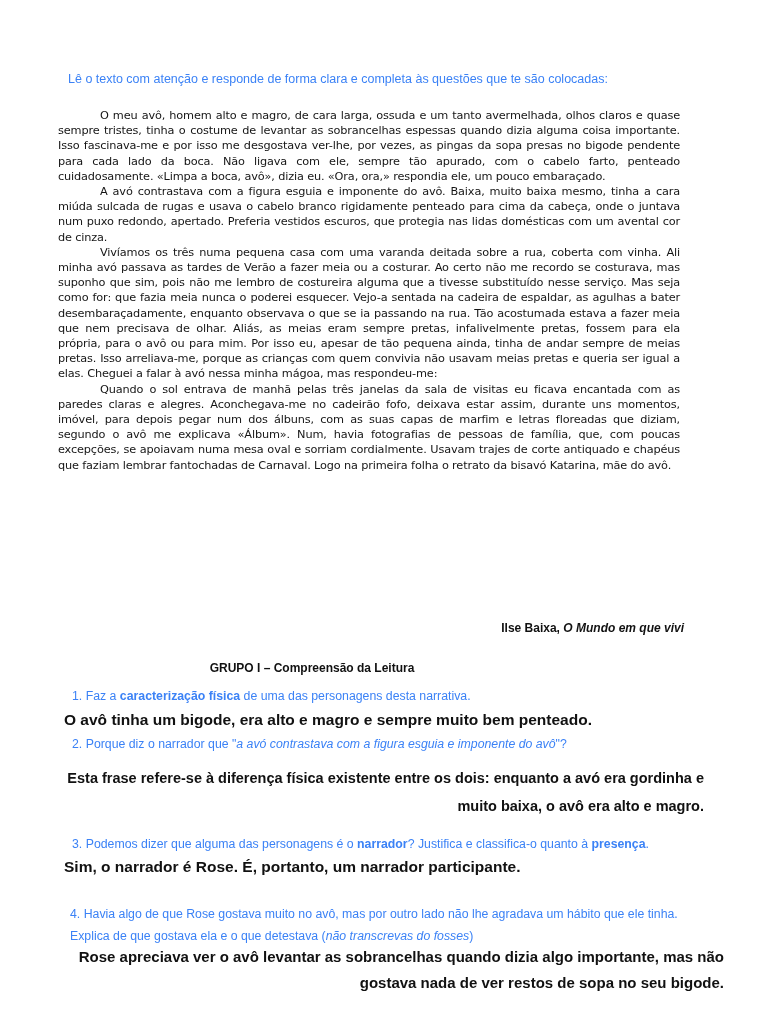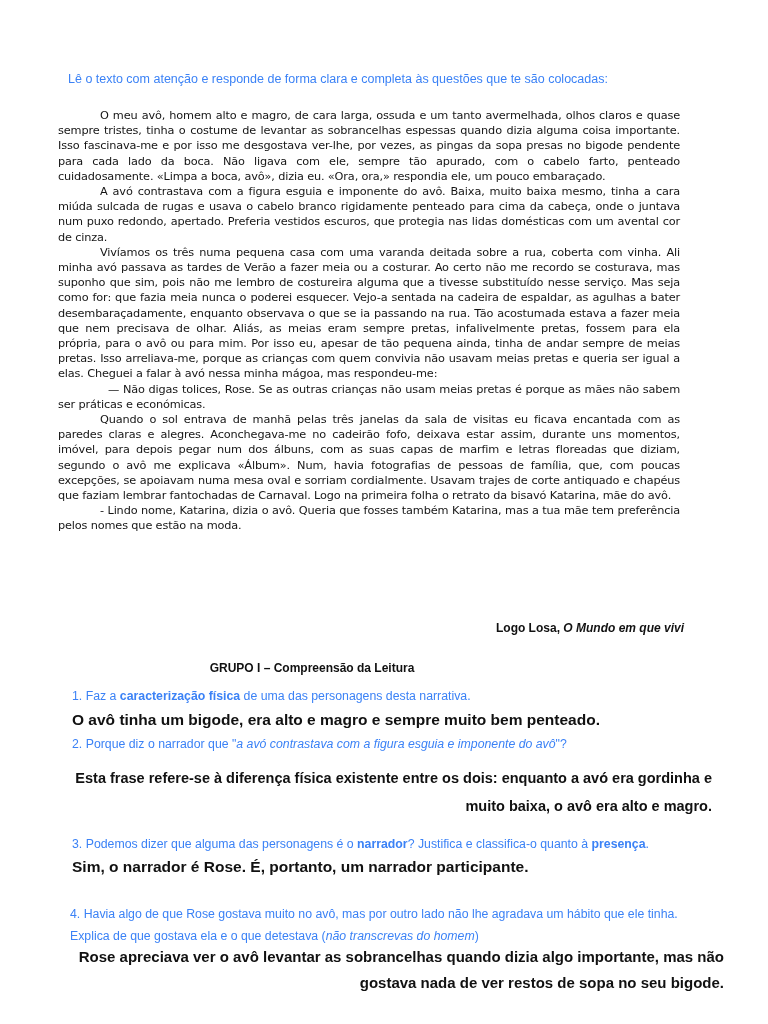--- a/index.html
+++ b/index.html
@@ -7,46 +7,44 @@
   .sans { font-family: "Liberation Sans", sans-serif; }
   .story { font-family: "DejaVu Sans", sans-serif; }
   .instr { position: absolute; left: 68px; top: 72px; font-size: 12.5px; color: #3b82f6; }
   .passage { position: absolute; left: 58px; top: 108px; width: 622px; font-size: 11.3px; line-height: 15.2px; text-align: justify; color: #151515; letter-spacing: -0.15px; }
   .passage p { margin: 0; text-indent: 42px; }
   .passage p.dialog { text-indent: 50px; }
   .source { position: absolute; right: 84px; top: 621px; font-size: 12px; font-weight: bold; }
   .source i { font-style: italic; }
   .group-title { position: absolute; left: 0; width: 624px; top: 661px; text-align: center; font-size: 12px; font-weight: bold; }
   .q { position: absolute; left: 72px; font-size: 12.3px; color: #3b82f6; }
-  .a { position: absolute; left: 72px; font-weight: bold; color: #111; }
+  .a { position: absolute; left: 64px; font-weight: bold; color: #111; }
   .q1 { top: 689px; }
   .a1 { top: 711px; font-size: 15.5px; }
   .q2 { top: 737px; }
   .a2 { top: 764px; font-size: 14.5px; line-height: 28px; width: 640px; text-align: right; }
   .q3 { top: 837px; text-align: right; }
   .a3 { top: 858px; font-size: 15.5px; }
   .q4 { top: 903px; left: 70px; line-height: 22px; width: 650px; }
   .a4 { top: 944px; left: 74px; font-size: 15px; line-height: 26px; width: 650px; text-align: right; }
 </style>
 </head>
 <body>
 
 <div class="instr sans">Lê o texto com atenção e responde de forma clara e completa às questões que te são colocadas:</div>
 
 <div class="passage story">
   <p>O meu avô, homem alto e magro, de cara larga, ossuda e um tanto avermelhada, olhos claros e quase sempre tristes, tinha o costume de levantar as sobrancelhas espessas quando dizia alguma coisa importante. Isso fascinava-me e por isso me desgostava ver-lhe, por vezes, as pingas da sopa presas no bigode pendente para cada lado da boca. Não ligava com ele, sempre tão apurado, com o cabelo farto, penteado cuidadosamente. «Limpa a boca, avô», dizia eu. «Ora, ora,» respondia ele, um pouco embaraçado.</p>
   <p>A avó contrastava com a figura esguia e imponente do avô. Baixa, muito baixa mesmo, tinha a cara miúda sulcada de rugas e usava o cabelo branco rigidamente penteado para cima da cabeça, onde o juntava num puxo redondo, apertado. Preferia vestidos escuros, que protegia nas lidas domésticas com um avental cor de cinza.</p>
   <p>Vivíamos os três numa pequena casa com uma varanda deitada sobre a rua, coberta com vinha. Ali minha avó passava as tardes de Verão a fazer meia ou a costurar. Ao certo não me recordo se costurava, mas suponho que sim, pois não me lembro de costureira alguma que a tivesse substituído nesse serviço. Mas seja como for: que fazia meia nunca o poderei esquecer. Vejo-a sentada na cadeira de espaldar, as agulhas a bater desembaraçadamente, enquanto observava o que se ia passando na rua. Tão acostumada estava a fazer meia que nem precisava de olhar. Aliás, as meias eram sempre pretas, infalivelmente pretas, fossem para ela própria, para o avô ou para mim. Por isso eu, apesar de tão pequena ainda, tinha de andar sempre de meias pretas. Isso arreliava-me, porque as crianças com quem convivia não usavam meias pretas e queria ser igual a elas. Cheguei a falar à avó nessa minha mágoa, mas respondeu-me:</p>
-  <p class="dialog">— Não digas tolices, Rose. Se as outras crianças não usam meias pretas é porque as mães não sabem ser práticas e económicas.</p>
   <p>Quando o sol entrava de manhã pelas três janelas da sala de visitas eu ficava encantada com as paredes claras e alegres. Aconchegava-me no cadeirão fofo, deixava estar assim, durante uns momentos, imóvel, para depois pegar num dos álbuns, com as suas capas de marfim e letras floreadas que diziam, segundo o avô me explicava «Álbum». Num, havia fotografias de pessoas de família, que, com poucas excepções, se apoiavam numa mesa oval e sorriam cordialmente. Usavam trajes de corte antiquado e chapéus que faziam lembrar fantochadas de Carnaval. Logo na primeira folha o retrato da bisavó Katarina, mãe do avô.</p>
-  <p>- Lindo nome, Katarina, dizia o avô. Queria que fosses também Katarina, mas a tua mãe tem preferência pelos nomes que estão na moda.</p>
 </div>
 
 <div class="source sans">
-  <span>Logo Losa,</span>
+  <span>Ilse Baixa,</span>
   <i>O Mundo em que vivi</i>
 </div>
 
 <div class="group-title sans">GRUPO I – Compreensão da Leitura</div>
 
 <div class="q q1 sans">
   <span>1.</span><span> Faz a </span><b>caracterização física</b><span> de uma das personagens desta narrativa.</span>
 </div>
 <div class="a a1 sans">O avô tinha um bigode, era alto e magro e sempre muito bem penteado.</div>
 
@@ -54,15 +52,15 @@
   <span>2.</span><span> Porque diz o narrador que "</span><i>a avó contrastava com a figura esguia e imponente do avô</i><span>"?</span>
 </div>
 <div class="a a2 sans">Esta frase refere-se à diferença física existente entre os dois: enquanto a avó era gordinha e muito baixa, o avô era alto e magro.</div>
 
 <div class="q q3 sans">
   <span>3.</span><span> Podemos dizer que alguma das personagens é o </span><b>narrador</b><span>? Justifica e classifica-o quanto à </span><b>presença</b><span>.</span>
 </div>
 <div class="a a3 sans">Sim, o narrador é Rose. É, portanto, um narrador participante.</div>
 
 <div class="q q4 sans">
-  <span>4.</span><span> Havia algo de que Rose gostava muito no avô, mas por outro lado não lhe agradava um hábito que ele tinha. Explica de que gostava ela e o que detestava (</span><i>não transcrevas do homem</i><span>)</span>
+  <span>4.</span><span> Havia algo de que Rose gostava muito no avô, mas por outro lado não lhe agradava um hábito que ele tinha. Explica de que gostava ela e o que detestava (</span><i>não transcrevas do fosses</i><span>)</span>
 </div>
 <div class="a a4 sans">Rose apreciava ver o avô levantar as sobrancelhas quando dizia algo importante, mas não gostava nada de ver restos de sopa no seu bigode.</div>
 
 </body></html>

